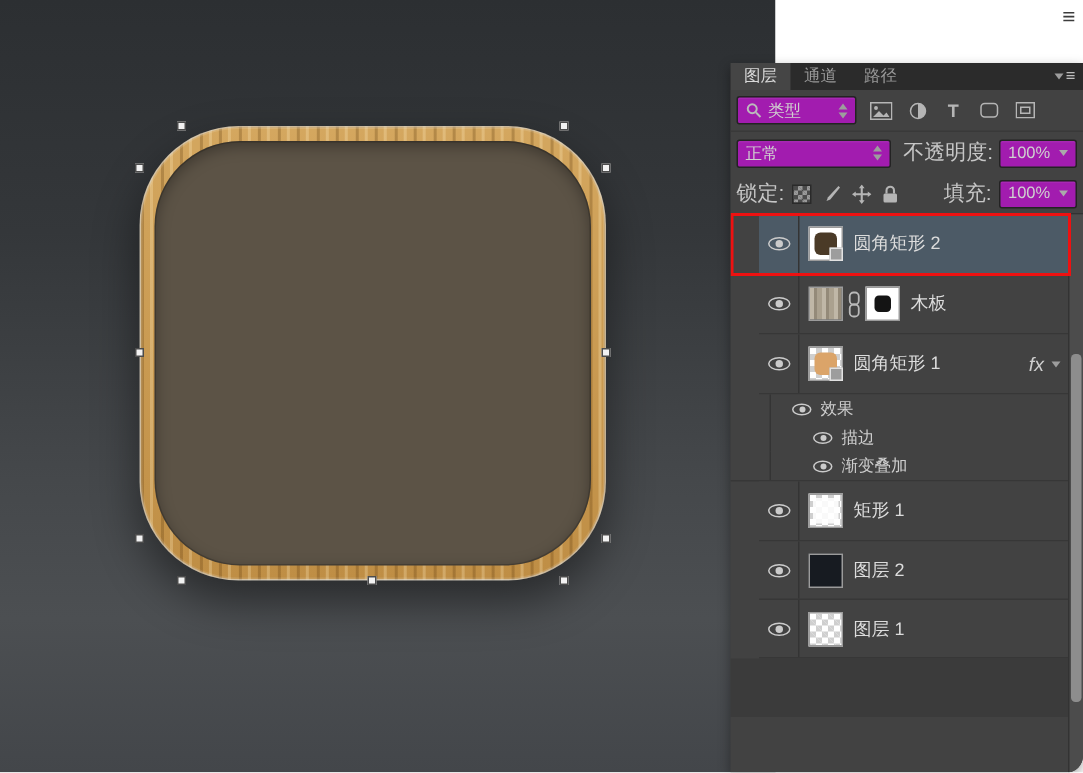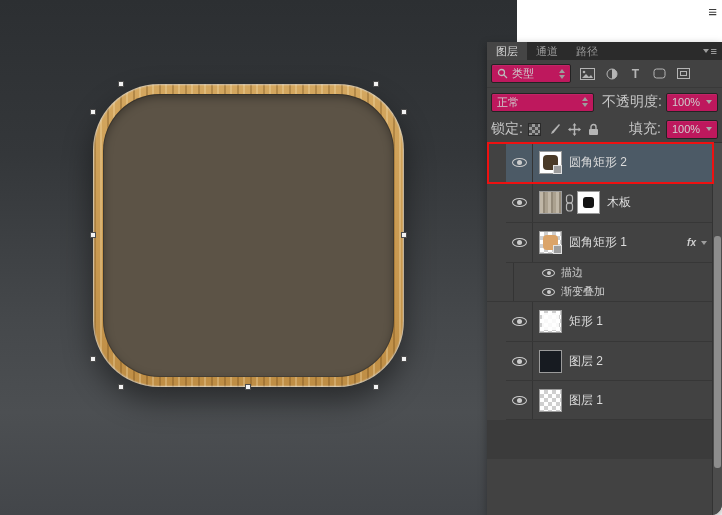--- a/index.html
+++ b/index.html
@@ -32,21 +32,21 @@
   .tab{padding:0 9px;font-size:11px;line-height:18px;color:#989898;}
   .tab.active{background:#454545;color:#d9d9d9;}
   .panel-menu{margin-left:auto;display:flex;align-items:center;gap:2px;padding-right:5px;color:#bdbdbd;}
   .panel-menu .glyph{font-size:11px;line-height:18px;}
 
   .bar{display:flex;align-items:center;box-sizing:border-box;background:#424242;}
   .filter-bar{height:28px;padding:0 4px;gap:5px;border-bottom:1px solid #393939;}
   .blend-bar{height:28px;padding:0 4px;gap:4px;text-align:right;}
   .lock-bar{height:27px;padding:0 4px;gap:5px;border-bottom:1px solid #323232;}
 
-  .combo{height:19px;background:#be185d;border:1px solid #232323;border-radius:2px;display:flex;
+  .combo{height:19px;background:#a21caf;border:1px solid #232323;border-radius:2px;display:flex;
          align-items:center;color:#cfcfcf;font-size:11px;padding:0 5px;gap:4px;box-sizing:border-box;
          box-shadow:inset 0 1px 0 rgba(255,255,255,.06);}
   .kind-combo{width:80px;}
   .blend-combo{width:103px;}
   .val-combo{width:52px;}
   .spin{margin-left:auto;display:flex;flex-direction:column;gap:2px;}
   .tri-up{width:0;height:0;border-left:3px solid transparent;border-right:3px solid transparent;border-bottom:4px solid #9d9d9d;}
   .tri-dn{width:0;height:0;border-left:3px solid transparent;border-right:3px solid transparent;border-top:4px solid #9d9d9d;}
   .caret{width:0;height:0;border-left:3.5px solid transparent;border-right:3.5px solid transparent;border-top:4px solid #aaaaaa;margin-left:auto;}
   .lbl{font-size:14px;color:#c6c6c6;white-space:nowrap;}
@@ -85,21 +85,21 @@
   .shape.tan{background:#dba469;}
   .shape.white-fill{inset:2px;border-radius:1px;background:rgba(255,255,255,.88);}
   .mask-shape{position:absolute;inset:5px;border-radius:3px;background:#141414;}
   .wood-thumb{background:repeating-linear-gradient(90deg,#c0b7a7 0 3px,#948a79 3px 5px,#ab a);}
   .wood-thumb{background:repeating-linear-gradient(90deg,#c0b7a7 0 3px,#948a79 3px 5px,#aba18f 5px 8px);}
   .solid-dark{background:#171b21;}
   .badge{position:absolute;right:-1px;bottom:-1px;width:9px;height:9px;background:#9d9d9d;
          border:1px solid #e2e2e2;box-sizing:border-box;}
   .link-wrap{margin-left:3px;flex:none;display:flex;align-items:center;}
   .lname{margin-left:7px;font-size:12px;color:#dcdcdc;white-space:nowrap;}
-  .fx{font-size:10px;font-style:italic;font-weight:bold;color:#cfcfcf;margin-left:auto;}
+  .fx{font-size:13px;font-style:italic;font-weight:normal;color:#cfcfcf;margin-left:auto;}
   .fx-caret{width:0;height:0;border-left:3.5px solid transparent;border-right:3.5px solid transparent;
             border-top:4px solid #9d9d9d;margin-left:5px;}
 
   .erow{height:19px;display:flex;align-items:center;background:#424242;box-sizing:border-box;}
   .erow .indent1{width:14px;flex:none;}
   .erow .indent2{width:28px;flex:none;}
   .ename{margin-left:6px;font-size:11px;color:#cdcdcd;white-space:nowrap;}
   .effects-block{border-bottom:1px solid #373737;}
 
   .panel-rest{height:39px;background:#3b3b3b;width:226px;}
@@ -275,20 +275,26 @@
           <span class="badge"></span>
         </div>
         <span class="lname">圆角矩形 1</span>
         <span class="fx">fx</span>
         <span class="fx-caret"></span>
       </div>
 
       <div class="effects-block">
         <div class="erow">
           <div class="eye-cell" style="height:19px"></div>
+          <span class="indent1"></span>
+          <span class="eye sm"></span>
+          <span class="ename">效果</span>
+        </div>
+        <div class="erow">
+          <div class="eye-cell" style="height:19px"></div>
           <span class="indent2"></span>
           <span class="eye sm"></span>
           <span class="ename">描边</span>
         </div>
         <div class="erow">
           <div class="eye-cell" style="height:19px"></div>
           <span class="indent2"></span>
           <span class="eye sm"></span>
           <span class="ename">渐变叠加</span>
         </div>

